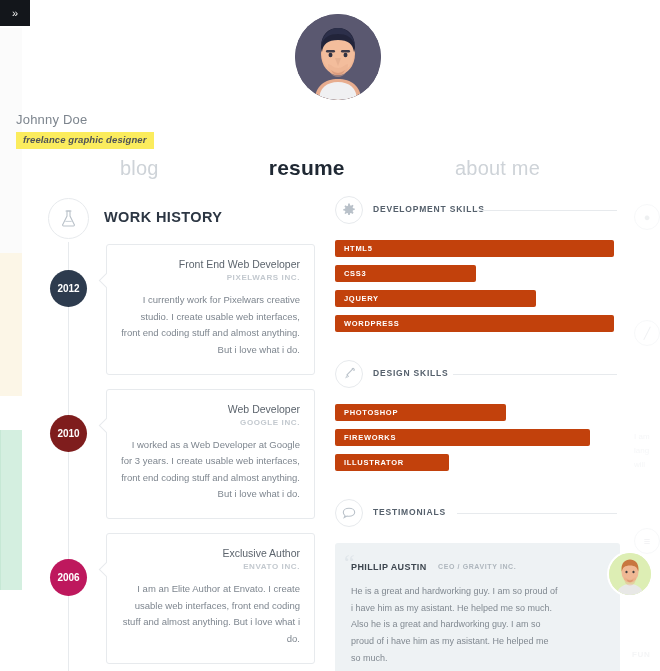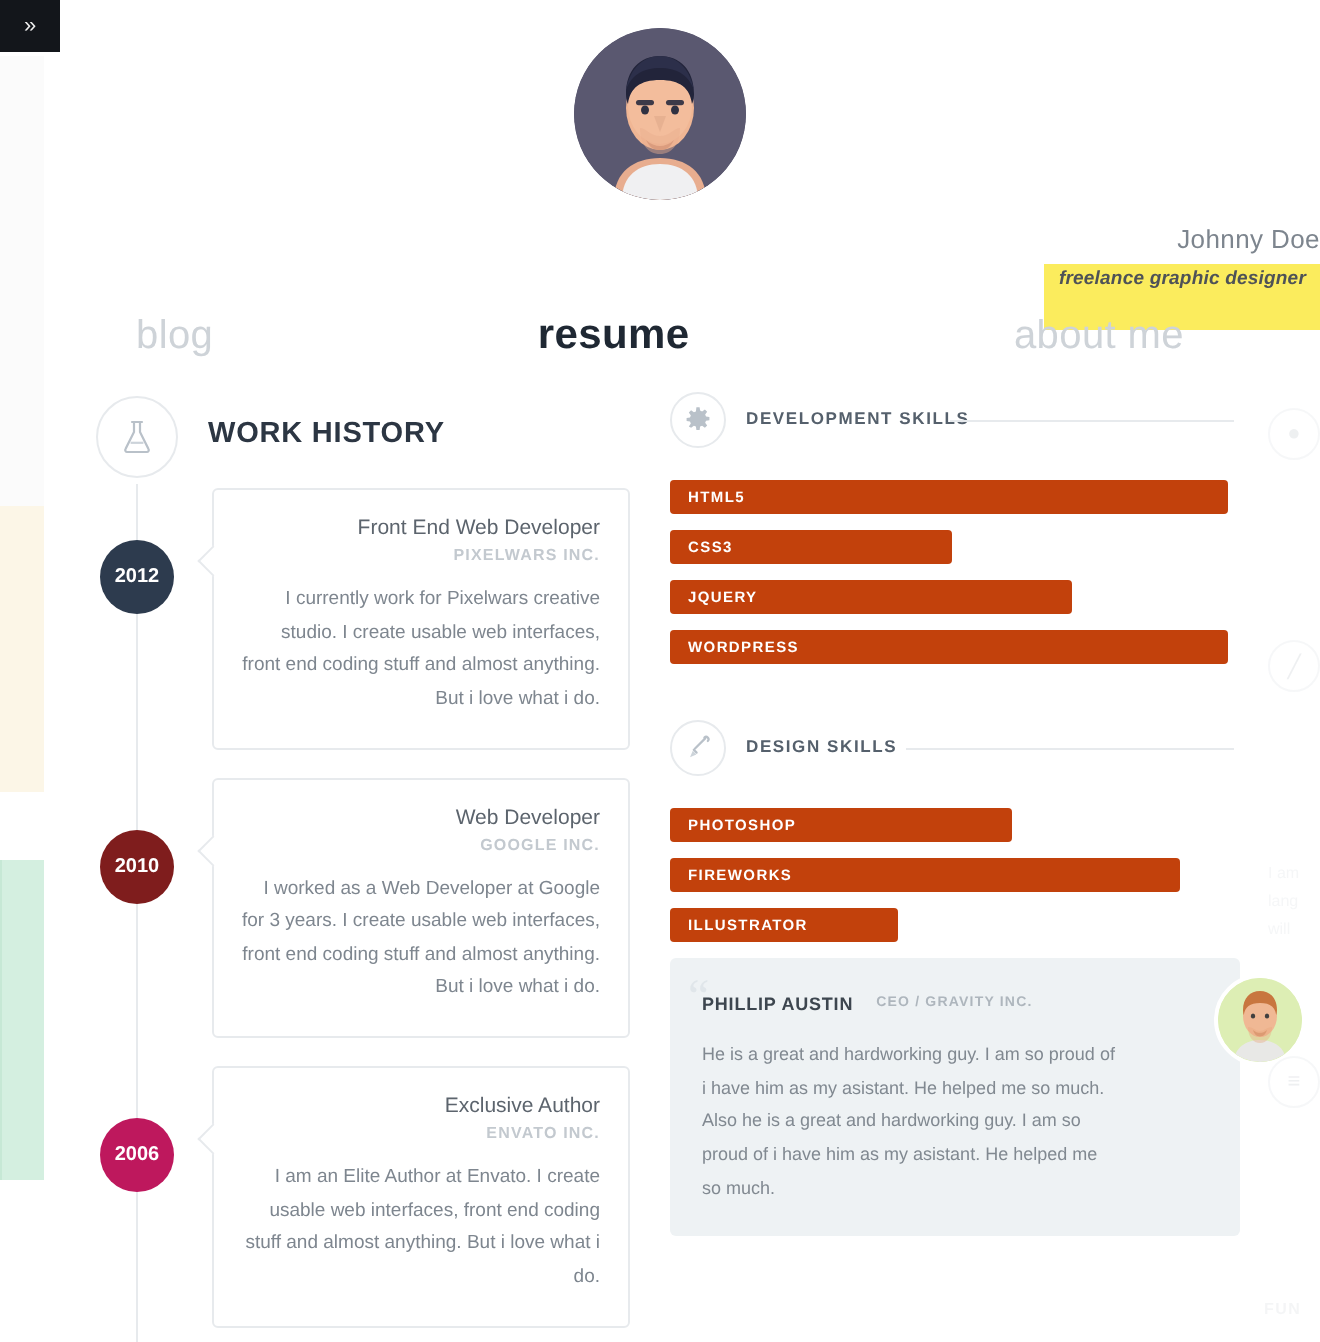--- a/index.html
+++ b/index.html
@@ -32,41 +32,41 @@
   }
   .ghost-circ {
     position: absolute; left: 8px; width: 26px; height: 26px; border-radius: 50%;
     border: 1px solid #e2e6ea; color: #c9ced4;
     display: flex; align-items: center; justify-content: center; font-size: 11px;
   }
   .ghost-line { position: absolute; left: 8px; color: #dfe3e7; font-size: 8px; white-space: nowrap; }
   #ghost-fun { position: absolute; left: 6px; top: 650px; color: #dcdfe3; font-size: 8px; letter-spacing: .7px; font-weight: bold; }
 
   
-  #profile { position: absolute; left: 0; right: 0; top: 14px; text-align: right; }
+  #profile { position: absolute; left: 16px; right: 0; top: 14px; text-align: left; }
   #avatar-wrap {
     width: 86px; height: 86px; margin: 0 auto; border-radius: 50%;
     overflow: hidden; position: relative;
     background: radial-gradient(circle at 50% 35%, #6e6b82 0%, #55536b 60%, #4b4961 100%);
   }
   #avatar-wrap svg { display: block; width: 86px; height: 86px; }
   #profile-name {
     margin-top: 12px; font-size: 13px; color: #7d858e; letter-spacing: .2px;
   }
   #profile-tagline {
-    display: inline-block; margin-top: 5px; padding: 2px 7px 20px;
+    display: inline-block; margin-top: 5px; padding: 2px 7px 4px;
     background: #fbec5d; color: #4e5257;
     font-size: 9.5px; font-style: italic; font-weight: bold; letter-spacing: .1px;
   }
 
   
   #nav {
     position: absolute; left: 0; right: 0; top: 148px; height: 40px;
     display: flex; align-items: center; justify-content: space-between;
-    padding: 0 68px;
+    padding: 0 120px;
   }
   .nav-item { font-size: 20px; color: #ced3d8; cursor: pointer; letter-spacing: .2px; }
   .nav-item.active { color: #1f2833; font-weight: bold; font-size: 21px; }
 
   
   #columns { position: absolute; left: 0; top: 196px; width: 660px; }
   #col-left { position: absolute; left: 0; top: 0; width: 330px; }
   #col-right { position: absolute; left: 335px; top: 0; width: 300px; }
 
   
@@ -327,20 +327,29 @@
         <div class="skill-bar" style="width:85%">
           <span>FIREWORKS</span>
         </div>
       </div>
       <div class="skill-track">
         <div class="skill-bar" style="width:38%">
           <span>ILLUSTRATOR</span>
         </div>
       </div>
 
+      <div class="sec-head" id="testimonials" style="margin-top:28px">
+        <div class="circ">
+          <svg width="14" height="12" viewBox="0 0 14 12" fill="none" stroke="#b9c1c9" stroke-width="1.1">
+            <path d="M7 1.3c3.2 0 5.7 1.8 5.7 4s-2.5 4-5.7 4c-.7 0-1.4-.1-2-.25L2.2 10.5l.8-1.9C2 7.9 1.3 6.9 1.3 5.3c0-2.2 2.5-4 5.7-4z"></path>
+          </svg>
+        </div>
+        <div class="label">TESTIMONIALS</div>
+        <div class="rule"></div>
+      </div>
 
       <div id="testi-card">
         <div id="testi-quote">“</div>
         <div>
           <span id="testi-name">PHILLIP AUSTIN</span>
           <span id="testi-role">CEO / GRAVITY INC.</span>
         </div>
         <div id="testi-text">He is a great and hardworking guy. I am so proud of i have him as my asistant. He helped me so much. Also he is a great and hardworking guy. I am so proud of i have him as my asistant. He helped me so much.</div>
         <div id="testi-avatar">
           <svg viewBox="0 0 42 42" xmlns="http://www.w3.org/2000/svg">

